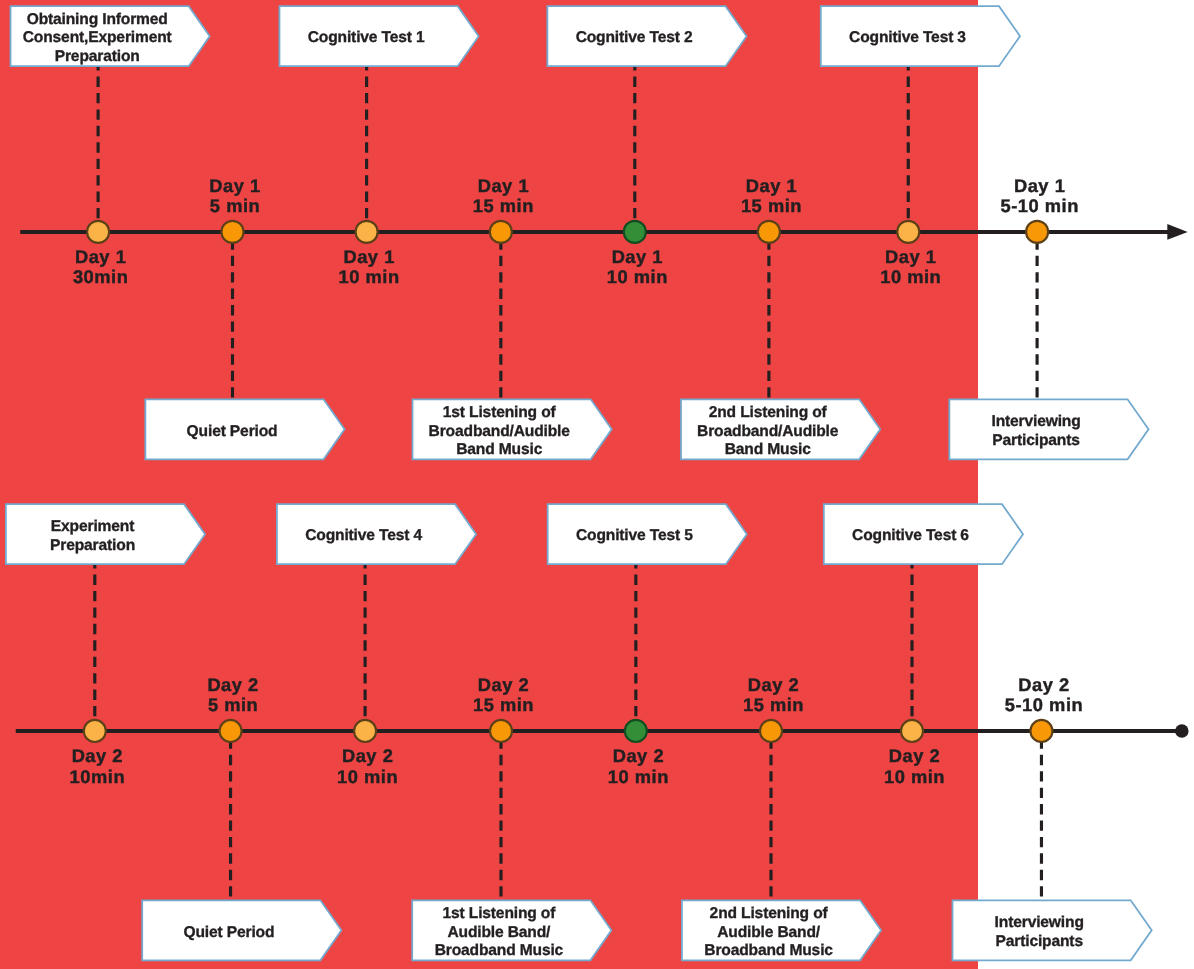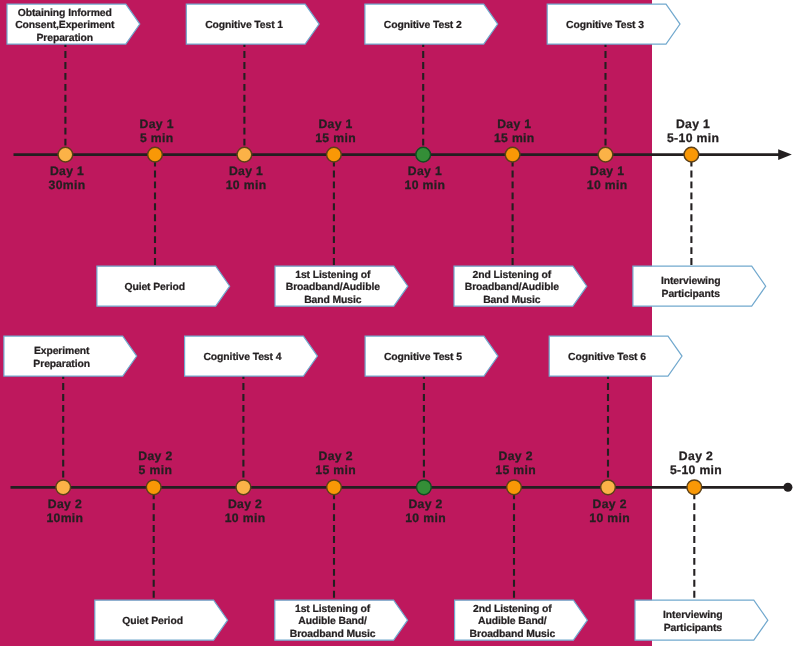--- a/index.html
+++ b/index.html
@@ -1,19 +1,19 @@
 <!DOCTYPE html>
 <html><head>
 <meta charset="utf-8">
 <title>Experiment Timeline</title>
 <style>
   html,body{margin:0;padding:0;background:#ffffff;}
   body{width:796px;height:646px;overflow:hidden;
        font-family:"Liberation Sans",sans-serif;-webkit-font-smoothing:antialiased;text-rendering:geometricPrecision;}
-  #stage{position:relative;width:652px;height:646px;background:#be185d;}
+  #stage{position:relative;width:652px;height:646px;background:#ef4444;}
   svg{display:block;shape-rendering:geometricPrecision;}
   .flag-label{font-size:10.4px;font-weight:bold;text-anchor:middle;
               stroke:#231f20;stroke-width:0.22px;paint-order:stroke fill;
               font-family:"Liberation Sans",sans-serif;letter-spacing:-0.1px;}
   .node-label{font-size:12.2px;font-weight:bold;text-anchor:middle;
               stroke:#231f20;stroke-width:0.28px;paint-order:stroke fill;
               font-family:"Liberation Sans",sans-serif;letter-spacing:0.35px;}
 </style>
 </head>
 <body>

